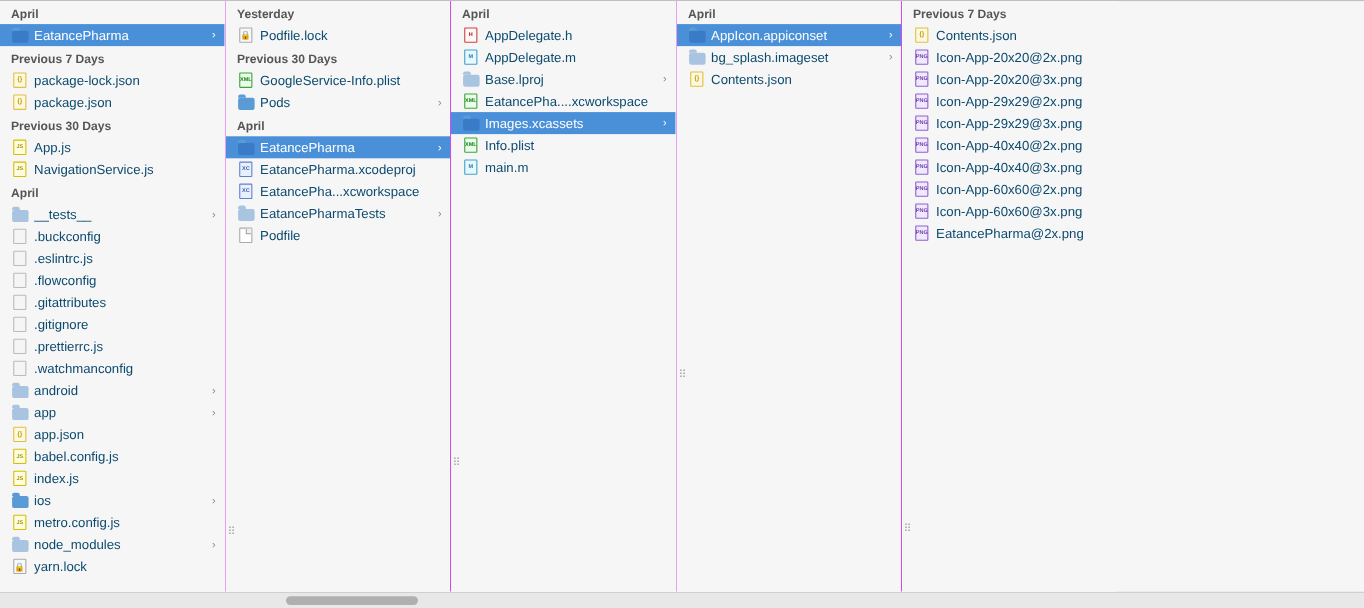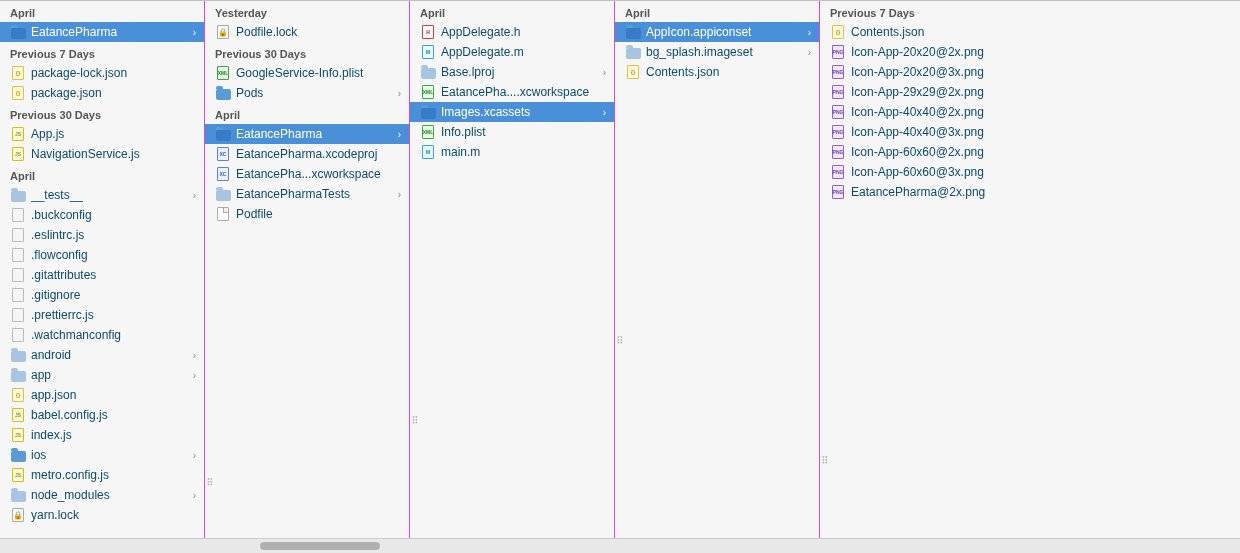--- a/index.html
+++ b/index.html
@@ -594,20 +594,26 @@
         <div class="file-item">
           <div class="file-icon">
             <div class="icon-png">PNG</div>
           </div>
           <span class="file-name">Icon-App-29x29@2x.png</span>
         </div>
         <div class="file-item">
           <div class="file-icon">
             <div class="icon-png">PNG</div>
           </div>
+          <span class="file-name">Icon-App-29x29@3x.png</span>
+        </div>
+        <div class="file-item">
+          <div class="file-icon">
+            <div class="icon-png">PNG</div>
+          </div>
           <span class="file-name">Icon-App-40x40@2x.png</span>
         </div>
         <div class="file-item">
           <div class="file-icon">
             <div class="icon-png">PNG</div>
           </div>
           <span class="file-name">Icon-App-40x40@3x.png</span>
         </div>
         <div class="file-item">
           <div class="file-icon">

